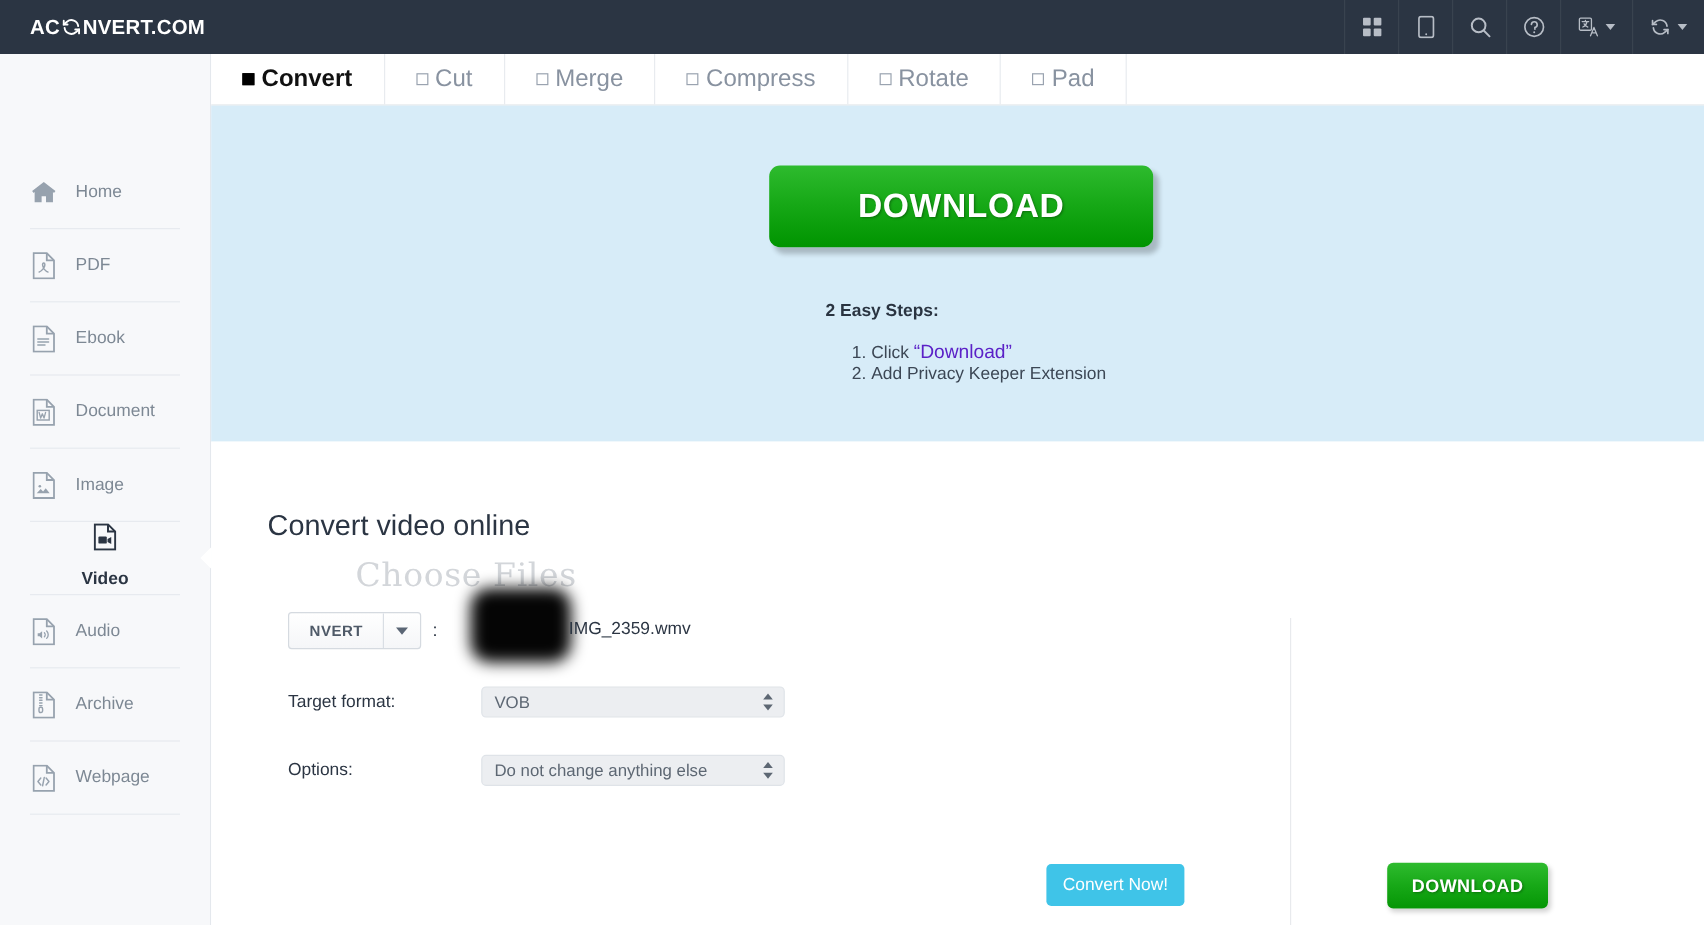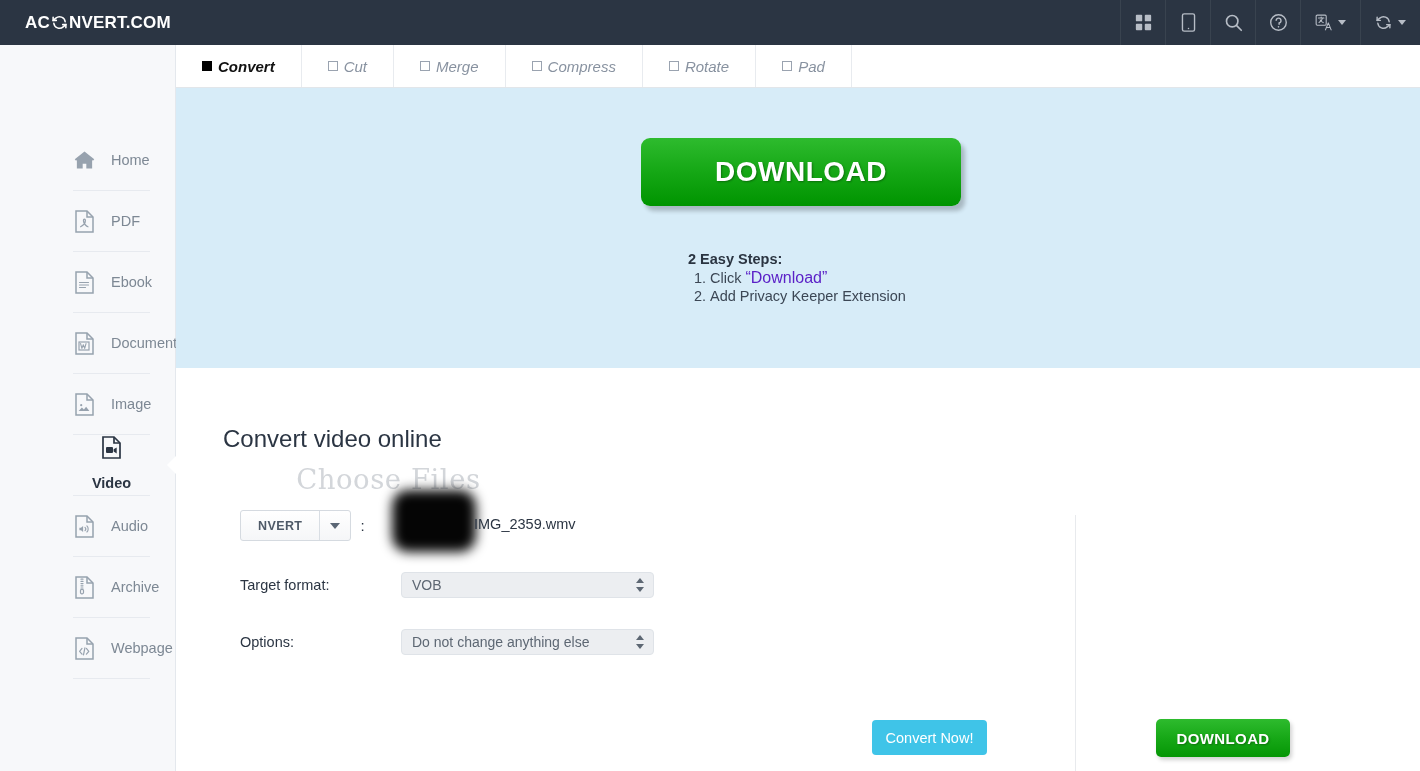--- a/index.html
+++ b/index.html
@@ -47,21 +47,20 @@
     border-top: 5px solid #b7bdc6;
     margin-left: 6px;
   }
 
   
   .sidebar {
     position: absolute; top: 45px; left: 0;
     width: 176px; height: 726px;
     background: #f7f8fa;
     border-right: 1px solid #e4e8ed;
-    padding-left: 48px;
   }
   .side-list { padding-top: 85px; }
   .side-item {
     position: relative;
     height: 61px;
     margin: 0 25px;
     display: flex; align-items: center;
     gap: 16px;
     border-bottom: 1px solid #e7eaef;
     color: #7d8894;
@@ -95,23 +94,22 @@
     background: #ffffff;
     border-bottom: 1px solid #e2e6ea;
     display: flex; align-items: stretch;
   }
   .tab {
     display: flex; align-items: center; justify-content: flex-end;
     gap: 6px;
     padding: 0 26px;
     border-right: 1px solid #e8ebef;
     color: #8892a0;
-    font-size: 15px;
-    white-space: nowrap;
-    font-style: italic;
+    font-size: 20px;
+    white-space: nowrap;
   }
   .tab.active { color: #111111; font-weight: bold; }
   .tabbox {
     width: 10px; height: 10px;
     border: 1px solid #9aa3b0;
     background: transparent;
     flex: 0 0 auto;
     position: relative; top: 0px;
   }
   .tab.active .tabbox { background: #000000; border-color: #000000; }
@@ -137,21 +135,21 @@
     text-shadow: 1px 1px 2px rgba(0,0,0,0.32);
   }
   .steps {
     position: absolute;
     left: 512px; top: 162px;
     color: #333f4d;
     font-size: 14.5px;
     line-height: 18.5px;
   }
   .steps .hdr { font-weight: bold; color: #2a3441; }
-  .steps ol { list-style: decimal; margin: 0; padding-left: 22px; }
+  .steps ol { list-style: decimal; margin: 16px; padding-left: 22px; }
   .steps li { color: #3c4755; }
   .steps .quoted { color: #5b21c7; font-size: 16px; }
 
   
   .main {
     position: absolute; top: 368px; left: 176px;
     width: 1244px; height: 403px;
     background: #ffffff;
   }
   .page-title {

